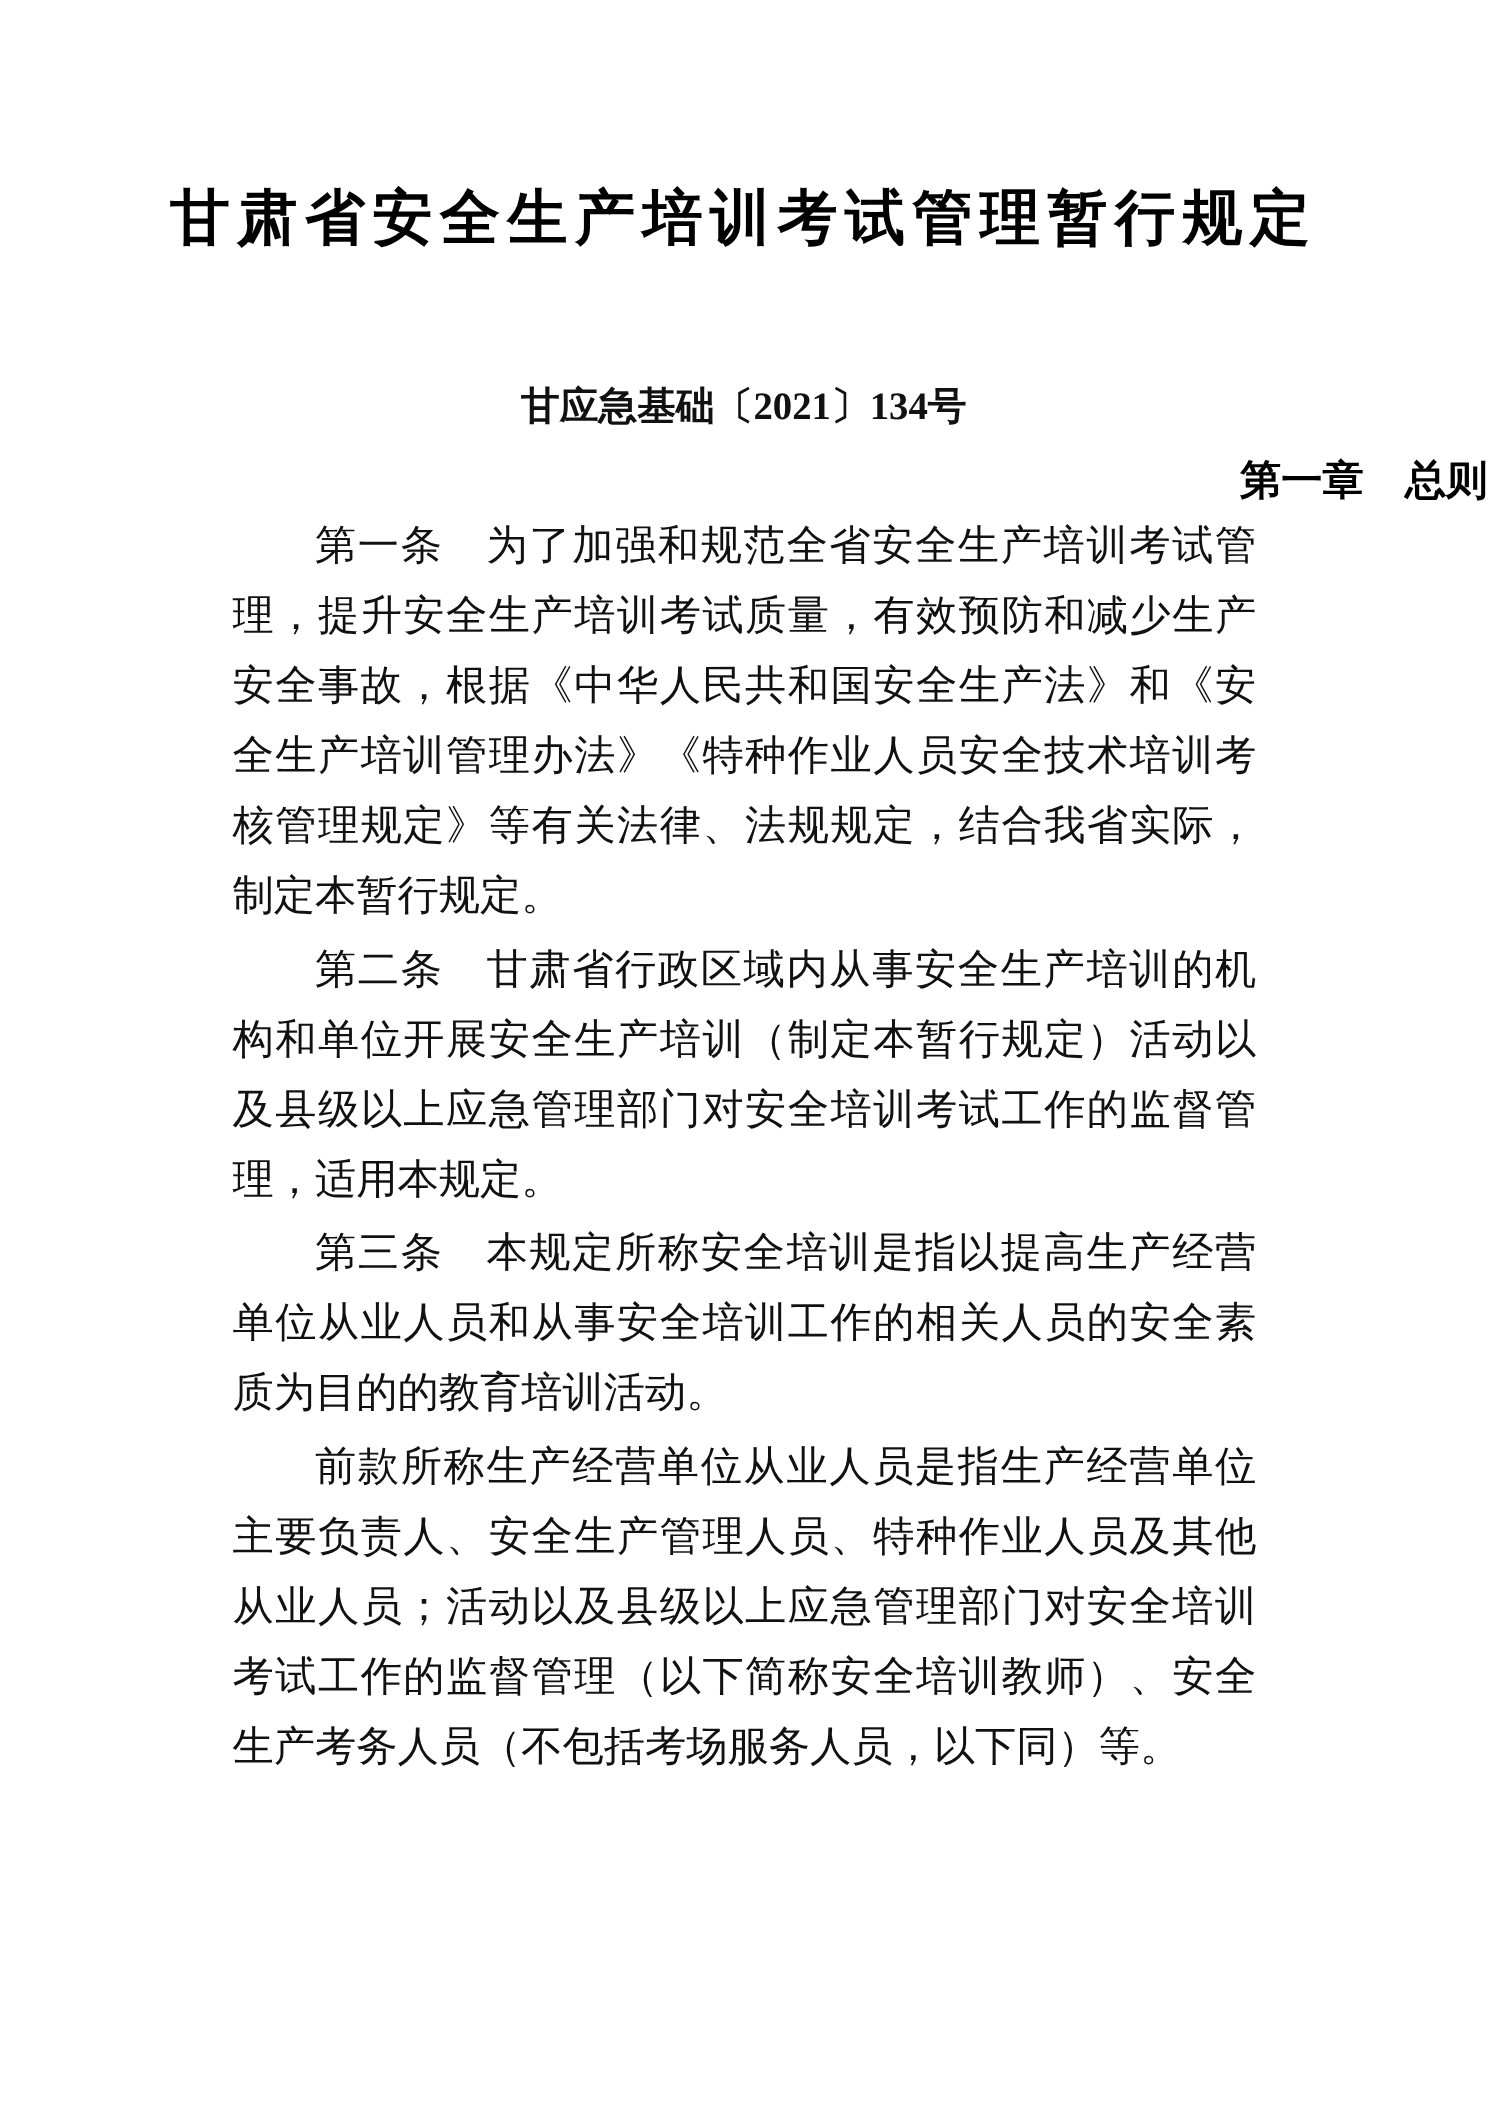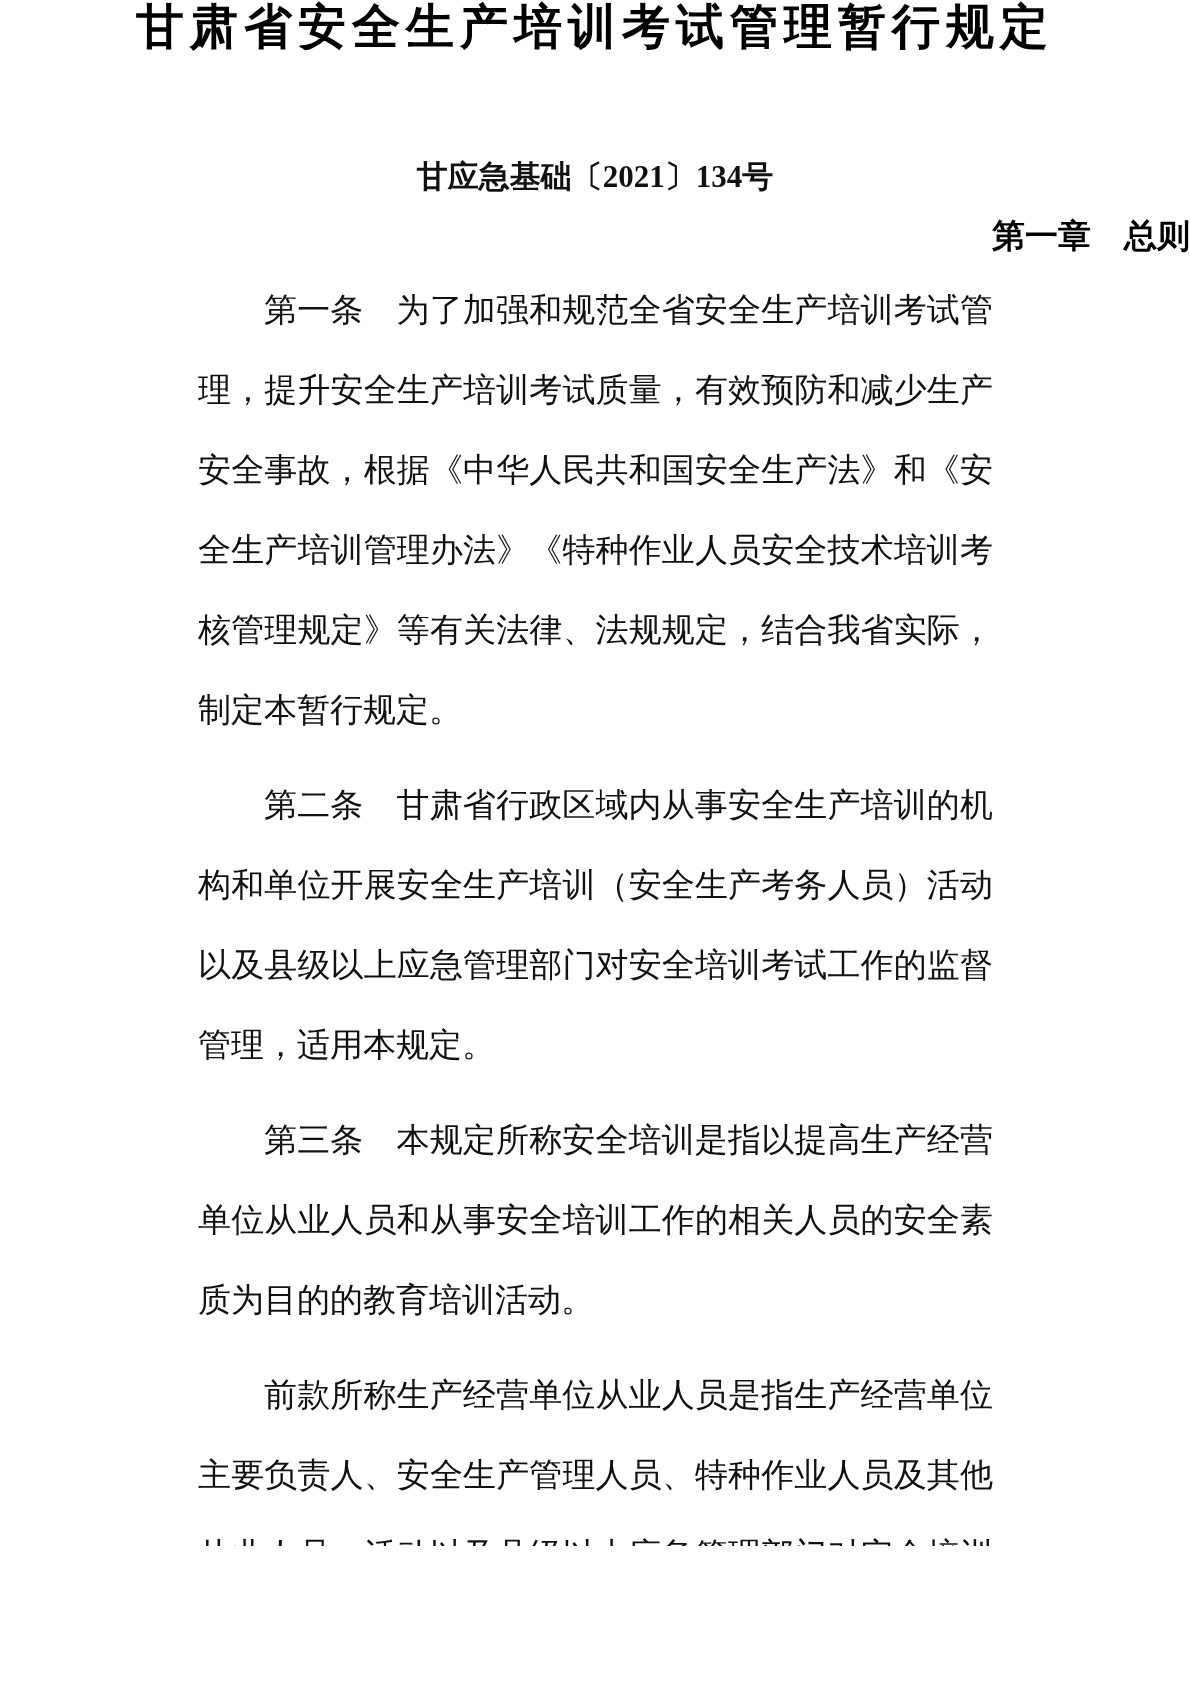--- a/index.html
+++ b/index.html
@@ -7,20 +7,21 @@
     padding: 0;
     background: #ffffff;
   }
   .page {
     position: relative;
     width: 1190px;
     height: 1546px;
     background: #ffffff;
     color: #000000;
     box-sizing: border-box;
+    padding-top: 148px;
     overflow: hidden;
     font-family: "Liberation Serif", serif;
   }
   .doc-title {
     margin: 0;
     text-align: center;
     font-family: "Liberation Serif", serif;
     font-size: 48px;
     line-height: 54px;
     font-weight: 700;
@@ -42,40 +43,40 @@
     font-family: "Liberation Sans", sans-serif;
     font-size: 33px;
     line-height: 38px;
     font-weight: 700;
     color: #000000;
   }
   .doc-body {
     margin: 6px 182px 0 183px;
   }
   .doc-body p.body-para {
-    margin: 15px;
+    margin: 3px;
     font-size: 33px;
-    line-height: 80px;
+    line-height: 56px;
     color: #111111;
     text-align: justify;
     text-justify: inter-ideograph;
     text-indent: 66px;
     word-break: normal;
     overflow-wrap: break-word;
   }
 </style>
 </head>
 <body>
 
 <div class="page">
   <h1 class="doc-title">甘肃省安全生产培训考试管理暂行规定</h1>
 
   <div class="doc-number">甘应急基础〔2021〕134号</div>
 
   <h2 class="chapter-heading">第一章　总则</h2>
 
   <div class="doc-body">
       <p class="body-para">第一条　为了加强和规范全省安全生产培训考试管理，提升安全生产培训考试质量，有效预防和减少生产安全事故，根据《中华人民共和国安全生产法》和《安全生产培训管理办法》《特种作业人员安全技术培训考核管理规定》等有关法律、法规规定，结合我省实际，制定本暂行规定。</p>
-      <p class="body-para">第二条　甘肃省行政区域内从事安全生产培训的机构和单位开展安全生产培训（安全生产考务人员）活动以及县级以上应急管理部门对安全培训考试工作的监督管理，适用本规定。</p>
+      <p class="body-para">第二条　甘肃省行政区域内从事安全生产培训的机构和单位开展安全生产培训（制定本暂行规定）活动以及县级以上应急管理部门对安全培训考试工作的监督管理，适用本规定。</p>
       <p class="body-para">第三条　本规定所称安全培训是指以提高生产经营单位从业人员和从事安全培训工作的相关人员的安全素质为目的的教育培训活动。</p>
       <p class="body-para">前款所称生产经营单位从业人员是指生产经营单位主要负责人、安全生产管理人员、特种作业人员及其他从业人员；活动以及县级以上应急管理部门对安全培训考试工作的监督管理（以下简称安全培训教师）、安全生产考务人员（不包括考场服务人员，以下同）等。</p>
     </div>
 </div>
 
 </body></html>

